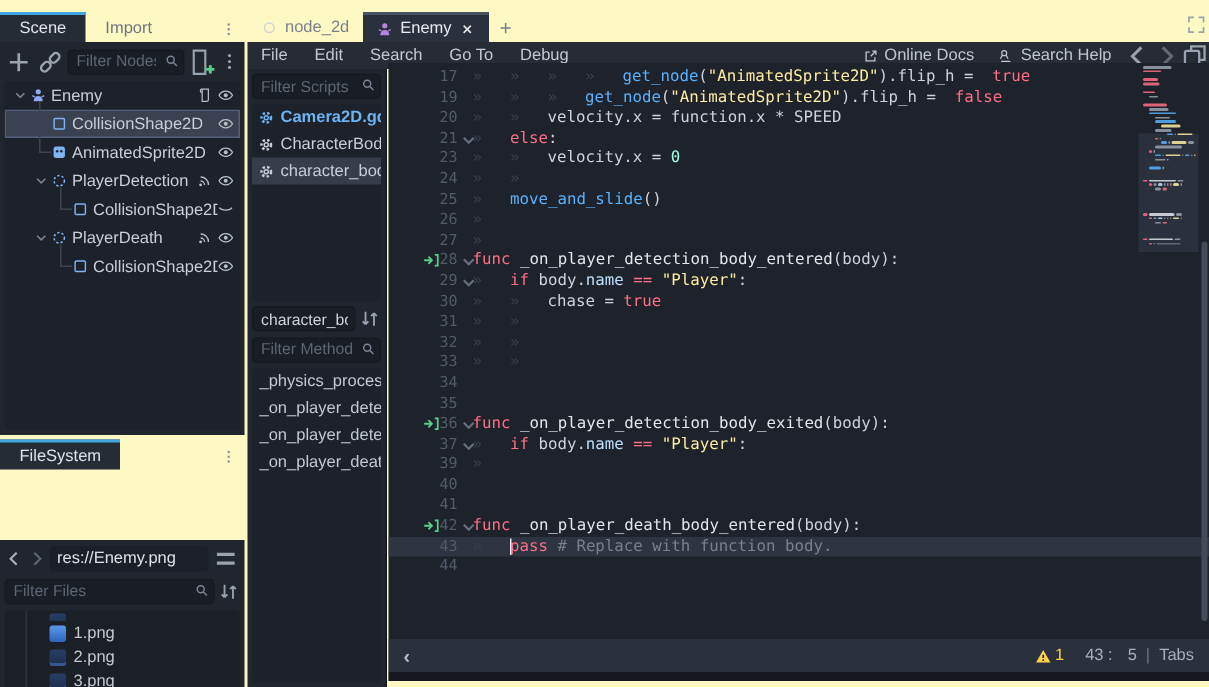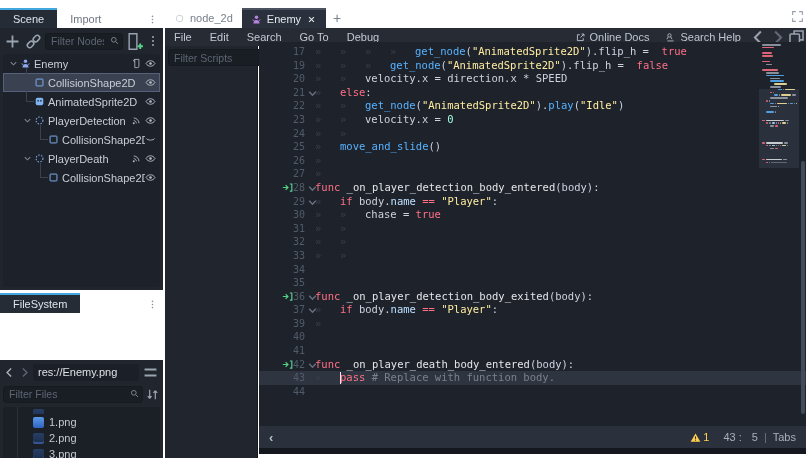--- a/index.html
+++ b/index.html
@@ -1,16 +1,16 @@
 <!DOCTYPE html>
 <html><head>
 <meta charset="utf-8">
 <style>
   html,body{margin:0;padding:0;background:#0d0f13;}
-  #root{position:relative;width:806px;height:458px;background:#ffffff;
+  #root{position:relative;width:806px;height:458px;background:#fef9c3;
         font-family:"Liberation Sans",sans-serif;font-size:11px;color:#ccd1d9;
         overflow:hidden;-webkit-font-smoothing:antialiased;}
   .abs{position:absolute;}
   .row{display:flex;align-items:center;}
   .ic{display:inline-flex;align-items:center;justify-content:center;flex:0 0 auto;}
   .ic svg{width:13px;height:13px;display:block;}
   .ic.sm svg{width:11px;height:11px;}
 
   
   .tabstrip{display:flex;align-items:flex-end;height:20px;background:transparent;}
@@ -49,21 +49,21 @@
   .ficon.bright{background:linear-gradient(#5b9ae8,#2f63c0);}
   .ficon.dim{background:linear-gradient(#263f66,#1c2c49);box-shadow:inset 0 -2px 0 #34578f;}
   .fguide{position:absolute;left:14px;top:0;bottom:0;width:1px;background:#2b323d;}
 
   
   .setab{height:20px;display:flex;align-items:center;gap:5px;padding:0 9px;color:#79818e;}
   .setab.active{background:#2b313c;color:#e6e9ee;border-top:2px solid #4a5260;height:18px;}
   .menuitem{padding:0 9px;color:#c3c9d3;}
   .menulink{display:flex;align-items:center;gap:4px;color:#bfc6d1;padding:0 8px;}
 
-  #scripts-panel{display:flex;flex-direction:row;padding:3px;gap:3px;}
+  #scripts-panel{display:flex;flex-direction:column;padding:3px;gap:3px;}
   .slistbox{background:#1d222a;border-radius:3px;flex:1;overflow:hidden;}
   .srow{display:flex;align-items:center;gap:4px;height:18px;padding:0 4px;color:#c9ced6;white-space:nowrap;overflow:hidden;}
   .srow.sel{background:#353d4b;}
   .srow.blue{color:#6db3f2;font-weight:bold;}
   .mrow{height:18px;line-height:18px;padding:0 5px;color:#c2c8d2;white-space:nowrap;overflow:hidden;}
 
   
   #code-area{background:#1e222b;overflow:hidden;}
   .cl{position:relative;height:13.6px;line-height:13.6px;font-family:"DejaVu Sans Mono",monospace;
       font-size:10.5px;white-space:pre;}
@@ -520,25 +520,24 @@
         <div class="mrow">_on_player_detecti...</div>
         <div class="mrow">_on_player_detecti...</div>
         <div class="mrow">_on_player_death_...</div>
       </div>
   </div>
 
   <div class="abs" id="code-area" style="left:259px;top:42px;width:547px;height:412px;">
     <div id="code-lines" class="abs" style="left:0;top:3px;right:0;">
         <div class="cl"><span class="ln">17</span><span class="tx"><span class="ind">»</span><span class="ind">»</span><span class="ind">»</span><span class="ind">»</span><span class="fn">get_node</span><span class="pl">(</span><span class="str">"AnimatedSprite2D"</span><span class="pl">).flip_h =  </span><span class="kw">true</span></span></div>
         <div class="cl"><span class="ln">19</span><span class="tx"><span class="ind">»</span><span class="ind">»</span><span class="ind">»</span><span class="fn">get_node</span><span class="pl">(</span><span class="str">"AnimatedSprite2D"</span><span class="pl">).flip_h =  </span><span class="kw">false</span></span></div>
-        <div class="cl"><span class="ln">20</span><span class="tx"><span class="ind">»</span><span class="ind">»</span><span class="pl">velocity.x = direction.x * SPEED</span></span></div>
+        <div class="cl"><span class="ln">20</span><span class="tx"><span class="ind">»</span><span class="ind">»</span><span class="pl">velocity.x = function.x * SPEED</span></span></div>
         <div class="cl"><span class="ln">21</span><span class="fd ic sm"><svg viewBox="0 0 10 10">
               <path d="M2 3.5l3 3 3-3" fill="none" stroke="#68707e" stroke-width="1.3"></path>
             </svg></span><span class="tx"><span class="ind">»</span><span class="kw">else</span><span class="pl">:</span></span></div>
-        <div class="cl"><span class="ln">22</span><span class="tx"><span class="ind">»</span><span class="ind">»</span><span class="fn">get_node</span><span class="pl">(</span><span class="str">"AnimatedSprite2D"</span><span class="pl">).</span><span class="fn">play</span><span class="pl">(</span><span class="str">"Idle"</span><span class="pl">)</span></span></div>
         <div class="cl"><span class="ln">23</span><span class="tx"><span class="ind">»</span><span class="ind">»</span><span class="pl">velocity.x = </span><span class="num">0</span></span></div>
         <div class="cl"><span class="ln">24</span><span class="tx"><span class="ind">»</span><span class="ind">»</span></span></div>
         <div class="cl"><span class="ln">25</span><span class="tx"><span class="ind">»</span><span class="fn">move_and_slide</span><span class="pl">()</span></span></div>
         <div class="cl"><span class="ln">26</span><span class="tx"><span class="ind">»</span></span></div>
         <div class="cl"><span class="ln">27</span><span class="tx"><span class="ind">»</span></span></div>
         <div class="cl"><span class="g ic sm"><svg viewBox="0 0 14 14" fill="none" stroke="#57d18a" stroke-width="1.5">
               <path d="M1 7h6M4.6 4 7.6 7l-3 3"></path>
               <path d="M10 2.5h2.5v9H10"></path>
             </svg></span><span class="ln">28</span><span class="fd ic sm"><svg viewBox="0 0 10 10">
               <path d="M2 3.5l3 3 3-3" fill="none" stroke="#68707e" stroke-width="1.3"></path>

